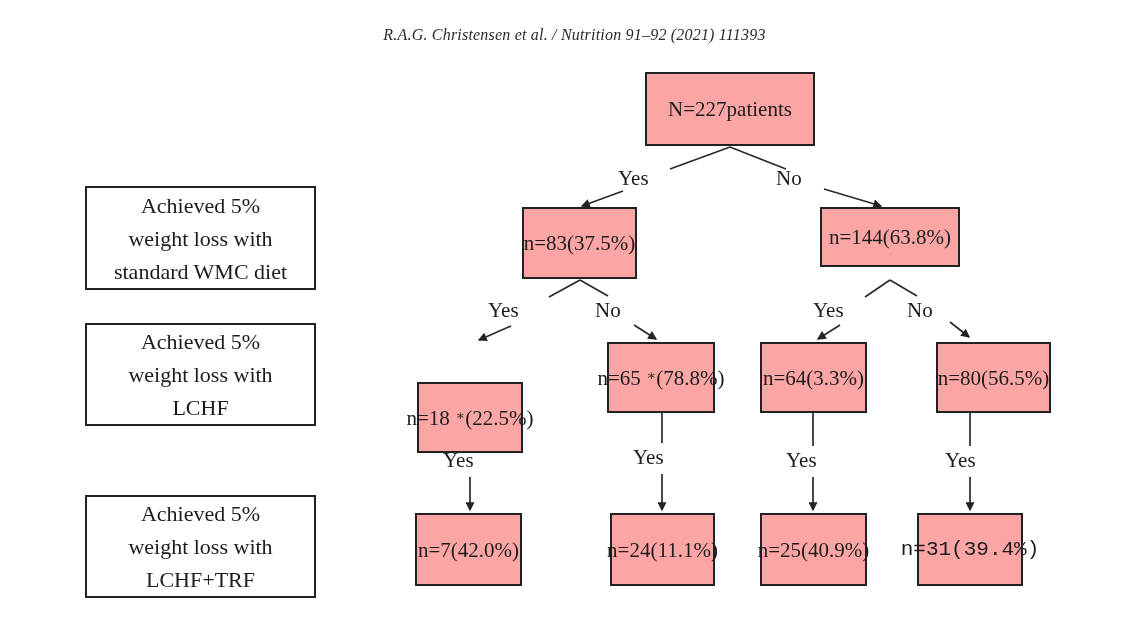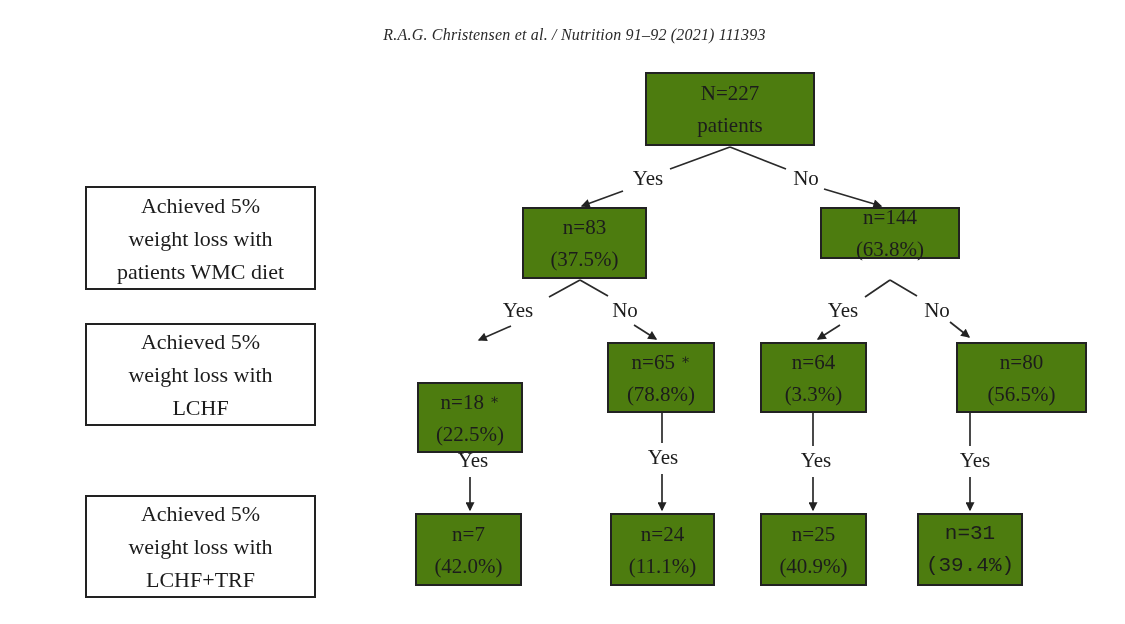--- a/index.html
+++ b/index.html
@@ -31,23 +31,23 @@
     position: absolute;
     left: 0;
     top: 0;
     z-index: 0;
   }
   .node {
     position: absolute;
     z-index: 2;
     box-sizing: border-box;
     border: 2px solid #222222;
-    background: #4d7c0f;
+    background: #fca5a5;
     display: flex;
-    flex-direction: column;
+    flex-direction: row;
     align-items: center;
     justify-content: center;
     font-size: 21px;
     line-height: 32px;
     text-align: center;
     white-space: nowrap;
   }
   .rowlabel {
     position: absolute;
     z-index: 2;
@@ -60,21 +60,21 @@
     justify-content: center;
     font-size: 22px;
     line-height: 33px;
     text-align: center;
     white-space: nowrap;
   }
   .elabel {
     position: absolute;
     z-index: 1;
     width: 60px;
-    text-align: center;
+    text-align: left;
     font-size: 21px;
     line-height: 26px;
     white-space: nowrap;
   }
   .flag {
     font-size: 14px;
     margin-left: 6px;
     position: relative;
     top: -2px;
   }
@@ -121,43 +121,43 @@
       <line x1="813" y1="413" x2="813" y2="446"></line>
       <line x1="813" y1="477" x2="813" y2="510" marker-end="url(#arrow)"></line>
       <line x1="970" y1="413" x2="970" y2="446"></line>
       <line x1="970" y1="477" x2="970" y2="510" marker-end="url(#arrow)"></line>
     </g>
   </svg>
 
   <div class="rowlabel" style="left:85px; top:186px; width:231px; height:104px;">
     <div>Achieved 5%</div>
     <div>weight loss with</div>
-    <div>patients WMC diet</div>
+    <div>standard WMC diet</div>
   </div>
   <div class="rowlabel" style="left:85px; top:323px; width:231px; height:103px;">
     <div>Achieved 5%</div>
     <div>weight loss with</div>
     <div>LCHF</div>
   </div>
   <div class="rowlabel" style="left:85px; top:495px; width:231px; height:103px;">
     <div>Achieved 5%</div>
     <div>weight loss with</div>
     <div>LCHF+TRF</div>
   </div>
 
   <div class="node" style="left:645px; top:72px; width:170px; height:74px;">
     <div>N=227</div>
     <div>patients</div>
   </div>
 
-  <div class="node" style="left:522px; top:207px; width:125px; height:72px;">
+  <div class="node" style="left:522px; top:207px; width:115px; height:72px;">
     <div>n=83</div>
     <div>(37.5%)</div>
   </div>
-  <div class="node" style="left:820px; top:207px; width:140px; height:52px;">
+  <div class="node" style="left:820px; top:207px; width:140px; height:60px;">
     <div>n=144</div>
     <div>(63.8%)</div>
   </div>
 
   <div class="node" style="left:417px; top:342px; width:106px; height:71px;margin-top:40px;">
     <div class="nline">
       <span>n=18</span>
       <span class="flag">∗</span>
     </div>
     <div>(22.5%)</div>
@@ -166,21 +166,21 @@
     <div class="nline">
       <span>n=65</span>
       <span class="flag">∗</span>
     </div>
     <div>(78.8%)</div>
   </div>
   <div class="node" style="left:760px; top:342px; width:107px; height:71px;">
     <div>n=64</div>
     <div>(3.3%)</div>
   </div>
-  <div class="node" style="left:956px; top:342px; width:131px; height:71px;">
+  <div class="node" style="left:936px; top:342px; width:115px; height:71px;">
     <div>n=80</div>
     <div>(56.5%)</div>
   </div>
 
   <div class="node" style="left:415px; top:513px; width:107px; height:73px;">
     <div>n=7</div>
     <div>(42.0%)</div>
   </div>
   <div class="node" style="left:610px; top:513px; width:105px; height:73px;">
     <div>n=24</div>

